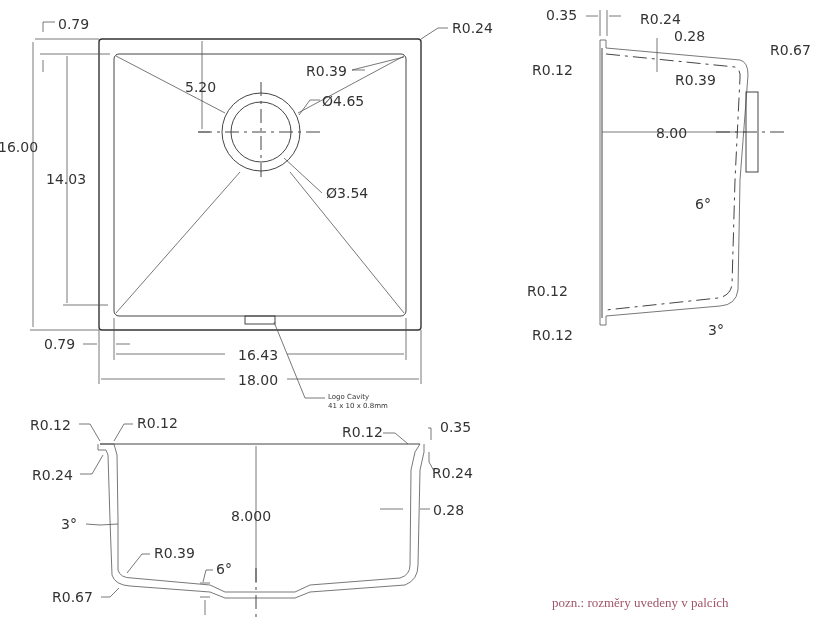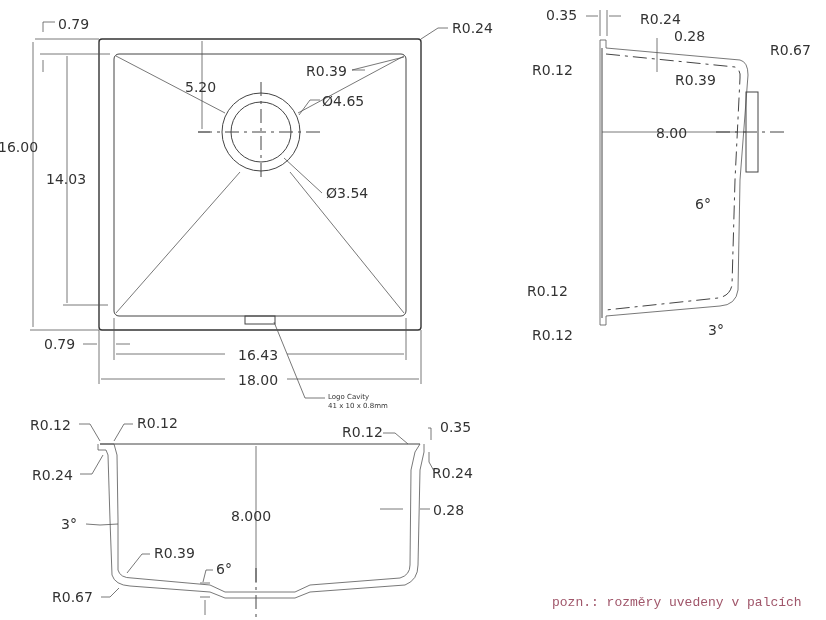--- a/index.html
+++ b/index.html
@@ -4,21 +4,21 @@
 <style>
   html, body { margin: 0; padding: 0; background: #ffffff; }
   body { width: 826px; height: 620px; position: relative; overflow: hidden; font-family: "DejaVu Sans", sans-serif; }
   svg { position: absolute; left: 0; top: 0; }
   .dim { font-family: "DejaVu Sans", sans-serif; font-size: 14px; fill: #333; }
   .small { font-family: "DejaVu Sans", sans-serif; font-size: 7px; fill: #333; }
   .ln { stroke: #444; stroke-width: 1; fill: none; }
   .thin { stroke: #555; stroke-width: 0.8; fill: none; }
   .thick { stroke: #333; stroke-width: 1.4; fill: none; }
   .dash { stroke: #444; stroke-width: 1; fill: none; stroke-dasharray: 14 5 3 5; }
-  .note { position: absolute; left: 552px; top: 595px; font-family: Liberation Mono, monospace; font-size: 13px; color: #a0566a; }
+  .note { position: absolute; left: 552px; top: 595px; font-family: Liberation Serif, serif; font-size: 13px; color: #a0566a; }
 </style>
 </head>
 <body>
 
 <svg width="826" height="620" viewBox="0 0 826 620">
 
   <g>
 
     <rect x="99" y="39" width="322" height="291" rx="3" class="thick"></rect>
 

